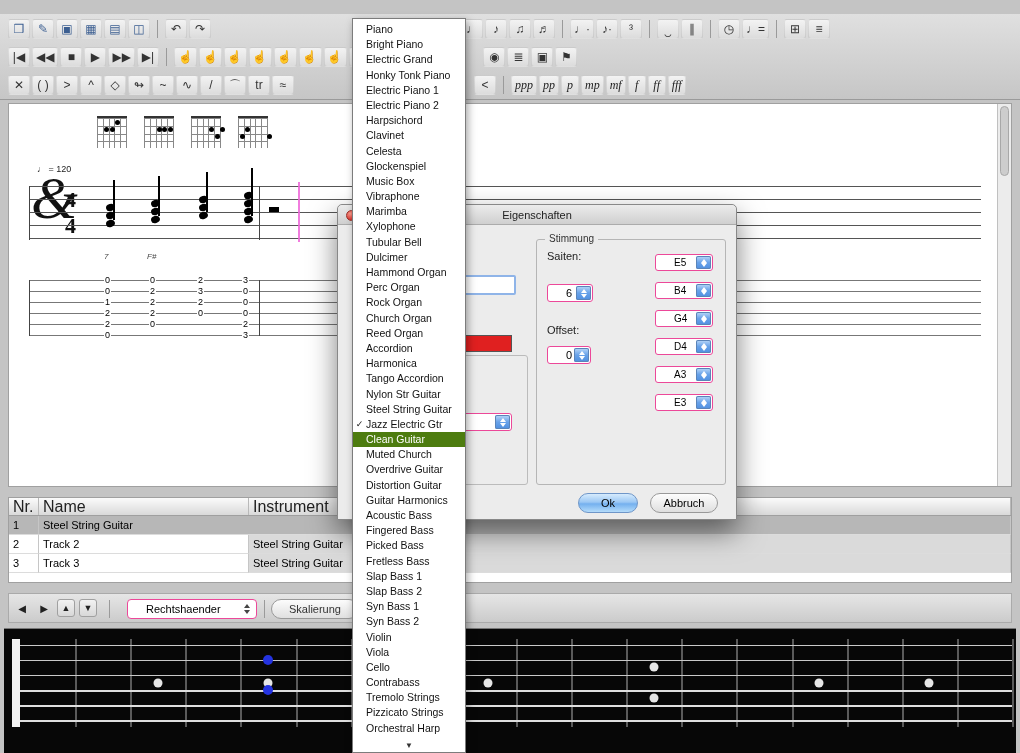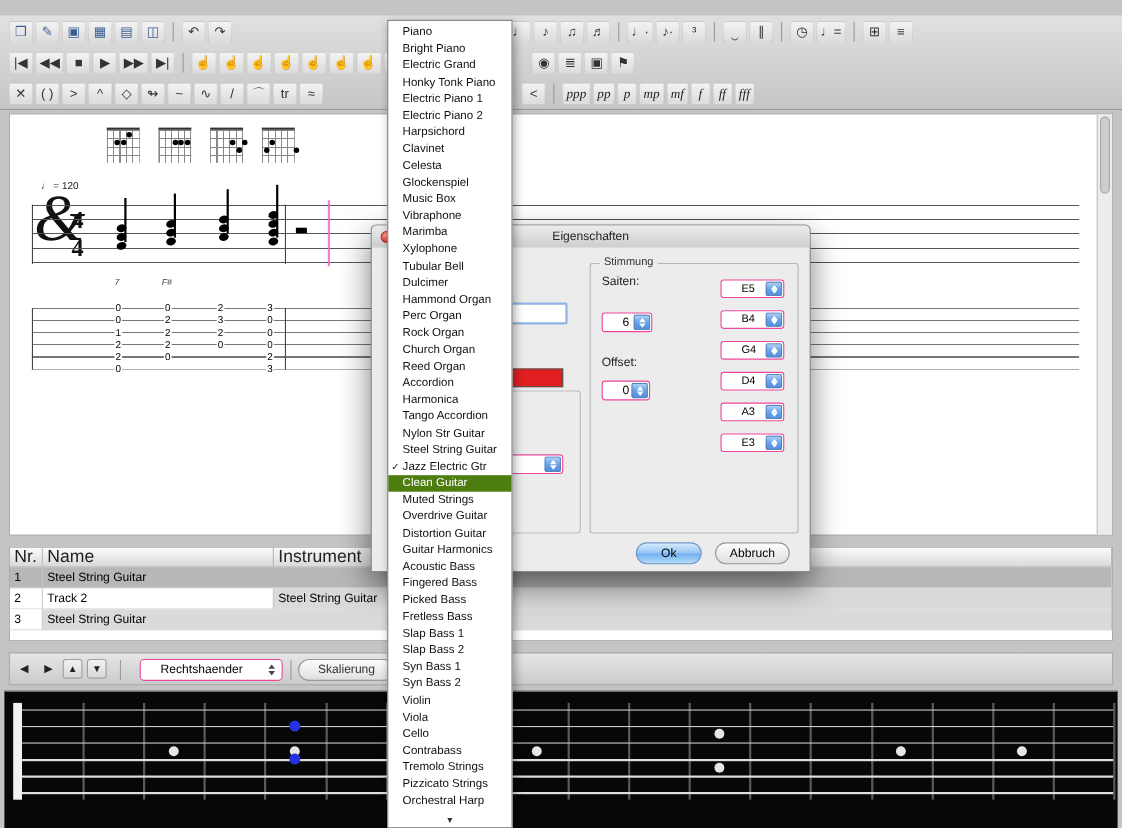--- a/index.html
+++ b/index.html
@@ -349,20 +349,21 @@
           <div class="tcell c-nr">1</div>
           <div class="tcell c-inst">Steel String Guitar</div>
         </div>
         <div class="trow">
           <div class="tcell c-nr">2</div>
           <div class="tcell c-name">Track 2</div>
           <div class="tcell c-inst">Steel String Guitar</div>
         </div>
         <div class="trow">
           <div class="tcell c-nr">3</div>
+          <div class="tcell c-name">Track 3</div>
           <div class="tcell c-inst">Steel String Guitar</div>
         </div>
       </div>
   </div>
 
   <div id="bottom-bar">
     <div class="nav-group">
         <button class="navbtn">◀</button>
         <button class="navbtn">▶</button>
         <button class="navbtn">▲</button>
@@ -528,21 +529,21 @@
       <div class="dd-item">
         <span class="dd-check">✓</span>
         <span>Jazz Electric Gtr</span>
       </div>
       <div class="dd-item selected">
         <span class="dd-check"></span>
         <span>Clean Guitar</span>
       </div>
       <div class="dd-item">
         <span class="dd-check"></span>
-        <span>Muted Strings</span>
+        <span>Muted Church</span>
       </div>
       <div class="dd-item">
         <span class="dd-check"></span>
         <span>Overdrive Guitar</span>
       </div>
       <div class="dd-item">
         <span class="dd-check"></span>
         <span>Distortion Guitar</span>
       </div>
       <div class="dd-item">

